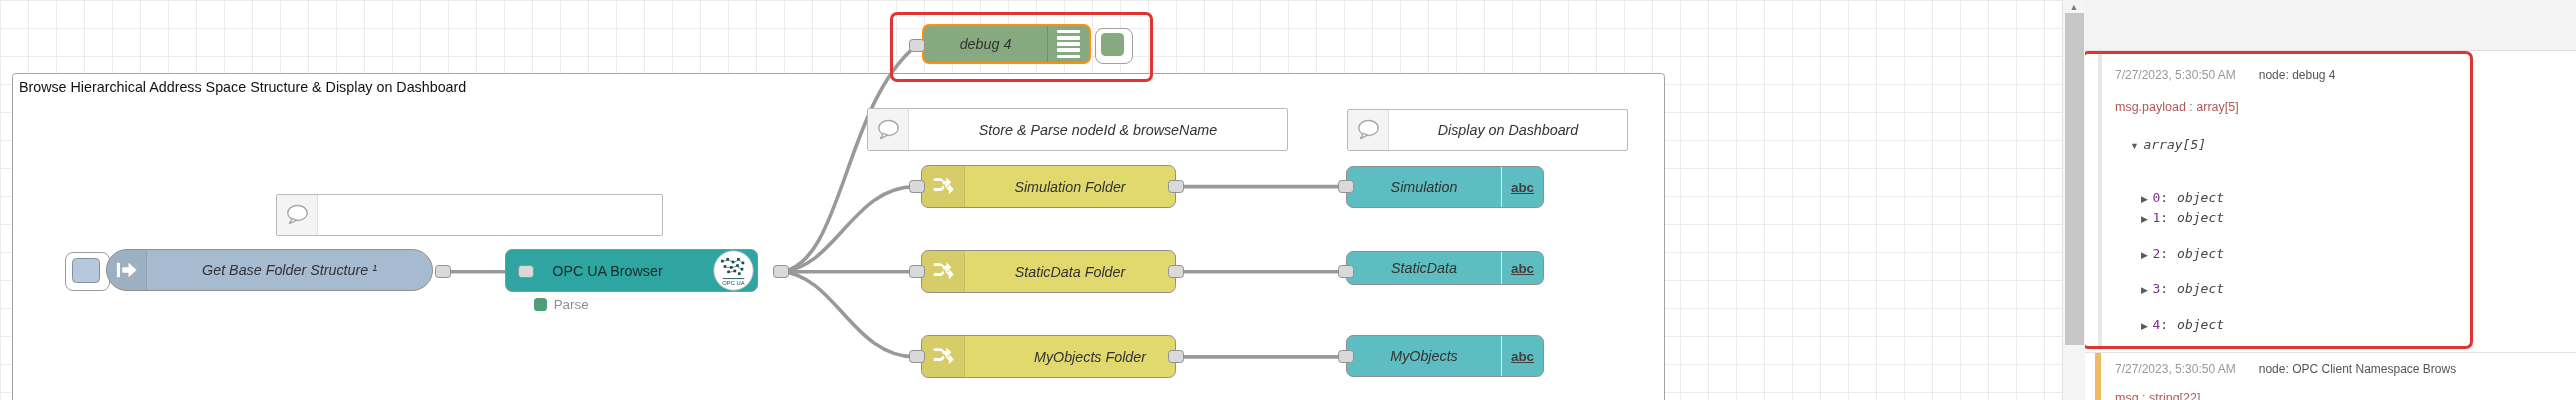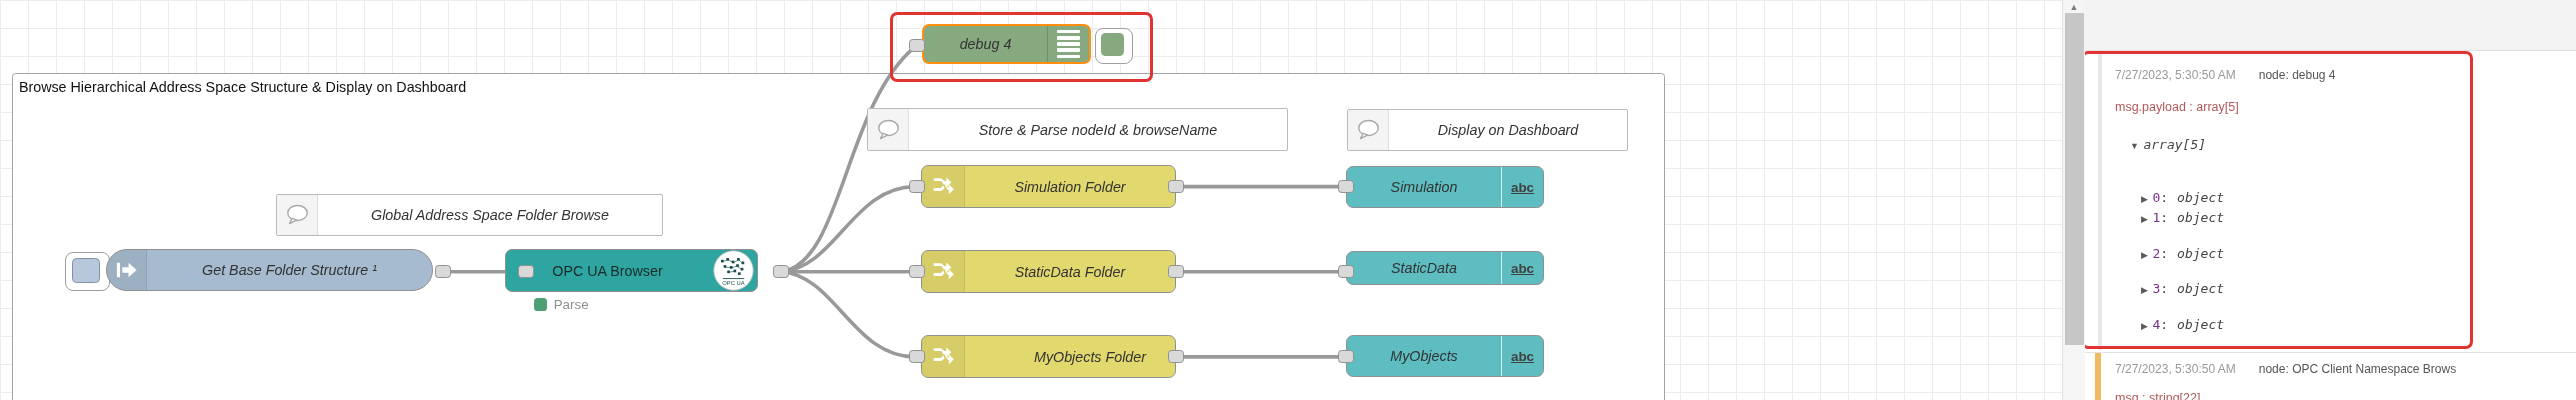--- a/index.html
+++ b/index.html
@@ -91,21 +91,20 @@
       </g>
     </svg>
 
     <div class="comment" style="left:276px;top:194px;width:387px;height:42px;">
       <div class="cicon">
         <svg width="23" height="21.5" viewBox="0 0 26 24">
             <ellipse cx="13" cy="10" rx="11" ry="8.5" fill="#fff" stroke="#a9a9a9" stroke-width="1.6"></ellipse>
             <path d="M7,16 L4,22 L12,18 Z" fill="#fff" stroke="#a9a9a9" stroke-width="1.6" stroke-linejoin="round"></path>
           </svg>
       </div>
-      <div class="lbl">Global Address Space Folder Browse</div>
     </div>
 
     <div class="comment" style="left:867px;top:108px;width:421px;height:43px;">
       <div class="cicon">
         <svg width="23" height="21.5" viewBox="0 0 26 24">
             <ellipse cx="13" cy="10" rx="11" ry="8.5" fill="#fff" stroke="#a9a9a9" stroke-width="1.6"></ellipse>
             <path d="M7,16 L4,22 L12,18 Z" fill="#fff" stroke="#a9a9a9" stroke-width="1.6" stroke-linejoin="round"></path>
           </svg>
       </div>
       <div class="lbl">Store &amp; Parse nodeId &amp; browseName</div>

